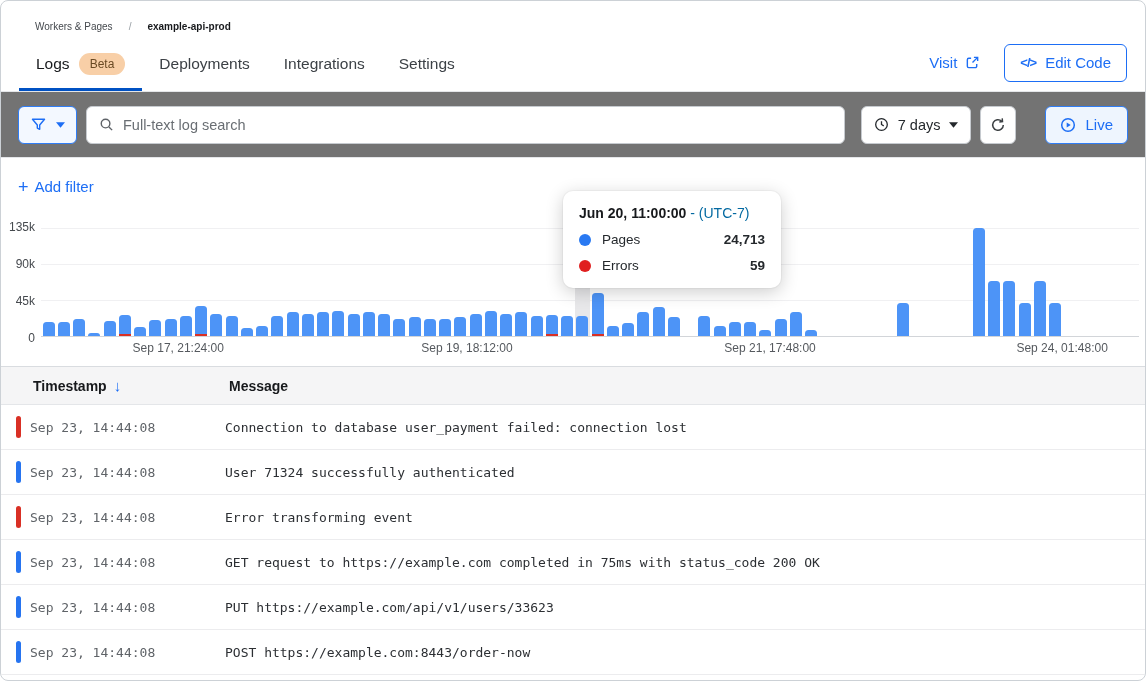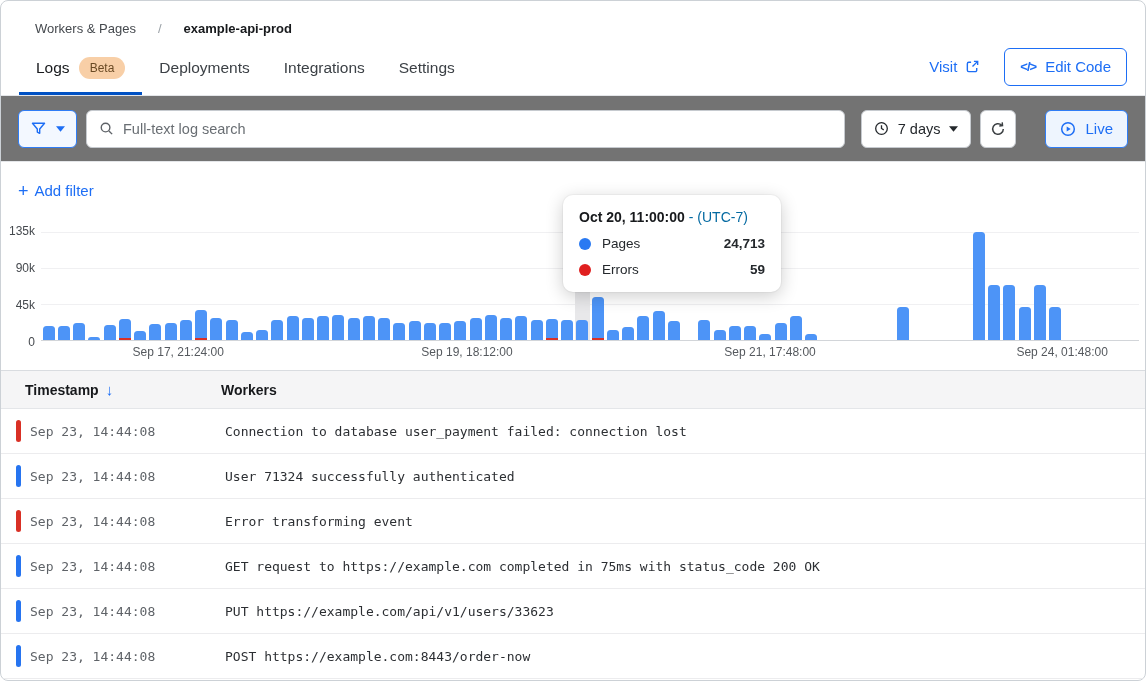--- a/index.html
+++ b/index.html
@@ -3,21 +3,21 @@
 <meta charset="utf-8">
 <style>
   * { margin:0; padding:0; box-sizing:border-box; }
   html,body { background:#fff; }
   body { font-family:"Liberation Sans", sans-serif; color:#24282c; }
   .app {
     position:relative; width:1146px; height:681px; margin:0 auto;
     background:#fff; border:1px solid #ccd1d6; border-radius:8px; overflow:hidden;
   }
   
-  .breadcrumb { display:flex; align-items:center; gap:22px; padding:20px 18px 0 34px; font-size:13px; }
+  .breadcrumb { display:flex; align-items:center; gap:16px; padding:20px 18px 0 34px; font-size:10px; }
   .crumb-link { color:#45494e; }
   .crumb-sep { color:#9aa0a6; }
   .crumb-current { color:#17191c; font-weight:bold; }
   .tabs-row { display:flex; align-items:stretch; height:52px; margin-top:8px; padding:0 18px; border-bottom:1px solid #e4e6e9; }
   .tab { display:flex; align-items:center; gap:9px; padding:0 17px; font-size:15.5px; color:#3c4146; border-bottom:3px solid transparent; cursor:pointer; }
   .tab.active { color:#17191c; border-bottom-color:var(--tab-underline,#0051c3); }
   .badge { background:var(--beta-bg,#f8cfa7); color:var(--beta-text,#6a4a24); font-size:12px; padding:4px 11px; border-radius:11px; }
   .header-actions { margin-left:auto; display:flex; align-items:center; gap:24px; padding-bottom:6px; }
   .visit-link { display:flex; align-items:center; gap:8px; color:var(--accent,#1d6ef5); font-size:15px; cursor:pointer; }
   .btn-outline-accent { display:flex; align-items:center; gap:9px; color:var(--accent,#1d6ef5);
@@ -59,21 +59,21 @@
     padding:14px 16px 15px; box-shadow:0 4px 18px rgba(0,0,0,.2), 0 0 0 1px rgba(0,0,0,.03); z-index:6; }
   .tt-title { font-size:14px; color:#17191c; font-weight:bold; }
   .tt-tz { color:#0369a1; font-weight:normal; }
   .tt-row { display:flex; align-items:center; margin-top:11px; font-size:13.5px; color:#24282c; }
   .tt-dot { width:12px; height:12px; border-radius:50%; margin-right:11px; flex:none; }
   .tt-label { flex:1; }
   .tt-val { font-weight:bold; }
   
   .log-table { border-top:1px solid #d9dce0; }
   .thead { display:flex; align-items:center; height:38px; background:#f5f5f6; border-bottom:1px solid #e4e6e9;
-    font-size:14px; font-weight:bold; color:#17191c; padding-left:24px; }
+    font-size:14px; font-weight:bold; color:#17191c; padding-left:32px; }
   .th-ts { width:196px; display:flex; align-items:center; gap:7px; cursor:pointer; }
   .sort-arrow { color:var(--accent,#1d6ef5); font-weight:normal; font-size:15px; }
   .lrow { display:flex; align-items:center; height:45px; border-bottom:1px solid #ececee; padding-left:15px;
     font-family:"DejaVu Sans Mono", monospace; font-size:13px; cursor:pointer; }
   .pill { width:5px; height:22px; border-radius:3px; margin-right:9px; flex:none; }
   .pill.error { background:var(--err,#d93025); }
   .pill.info  { background:var(--info,#2674f0); }
   .ts { width:195px; color:#5f6368; }
   .msg { color:#2c2f33; }
 </style>
@@ -376,21 +376,21 @@
     </div>
     <div class="xlabels">
         <span style="left: 12.5%;">Sep 17, 21:24:00</span>
         <span style="left: 38.8%;">Sep 19, 18:12:00</span>
         <span style="left: 66.4%;">Sep 21, 17:48:00</span>
         <span style="left: 93%;">Sep 24, 01:48:00</span>
       </div>
 
     <div class="tooltip">
       <div class="tt-title">
-        <span>Oct 20, 11:00:00</span>
+        <span>Jun 20, 11:00:00</span>
         <span class="tt-tz">- (UTC-7)</span>
       </div>
       <div>
           <div class="tt-row">
             <span class="tt-dot" style="background: rgb(41, 121, 242);"></span>
             <span class="tt-label">Pages</span>
             <span class="tt-val">24,713</span>
           </div>
           <div class="tt-row">
             <span class="tt-dot" style="background: rgb(224, 31, 31);"></span>
@@ -400,21 +400,21 @@
         </div>
     </div>
   </div>
 
   <div class="log-table">
     <div class="thead">
       <span class="th-ts">
         <span>Timestamp</span>
         <span class="sort-arrow">↓</span>
       </span>
-      <span>Workers</span>
+      <span>Message</span>
     </div>
     <div>
         <div class="lrow">
           <span class="pill error"></span>
           <span class="ts">Sep 23, 14:44:08</span>
           <span class="msg">Connection to database user_payment failed: connection lost</span>
         </div>
         <div class="lrow">
           <span class="pill info"></span>
           <span class="ts">Sep 23, 14:44:08</span>

